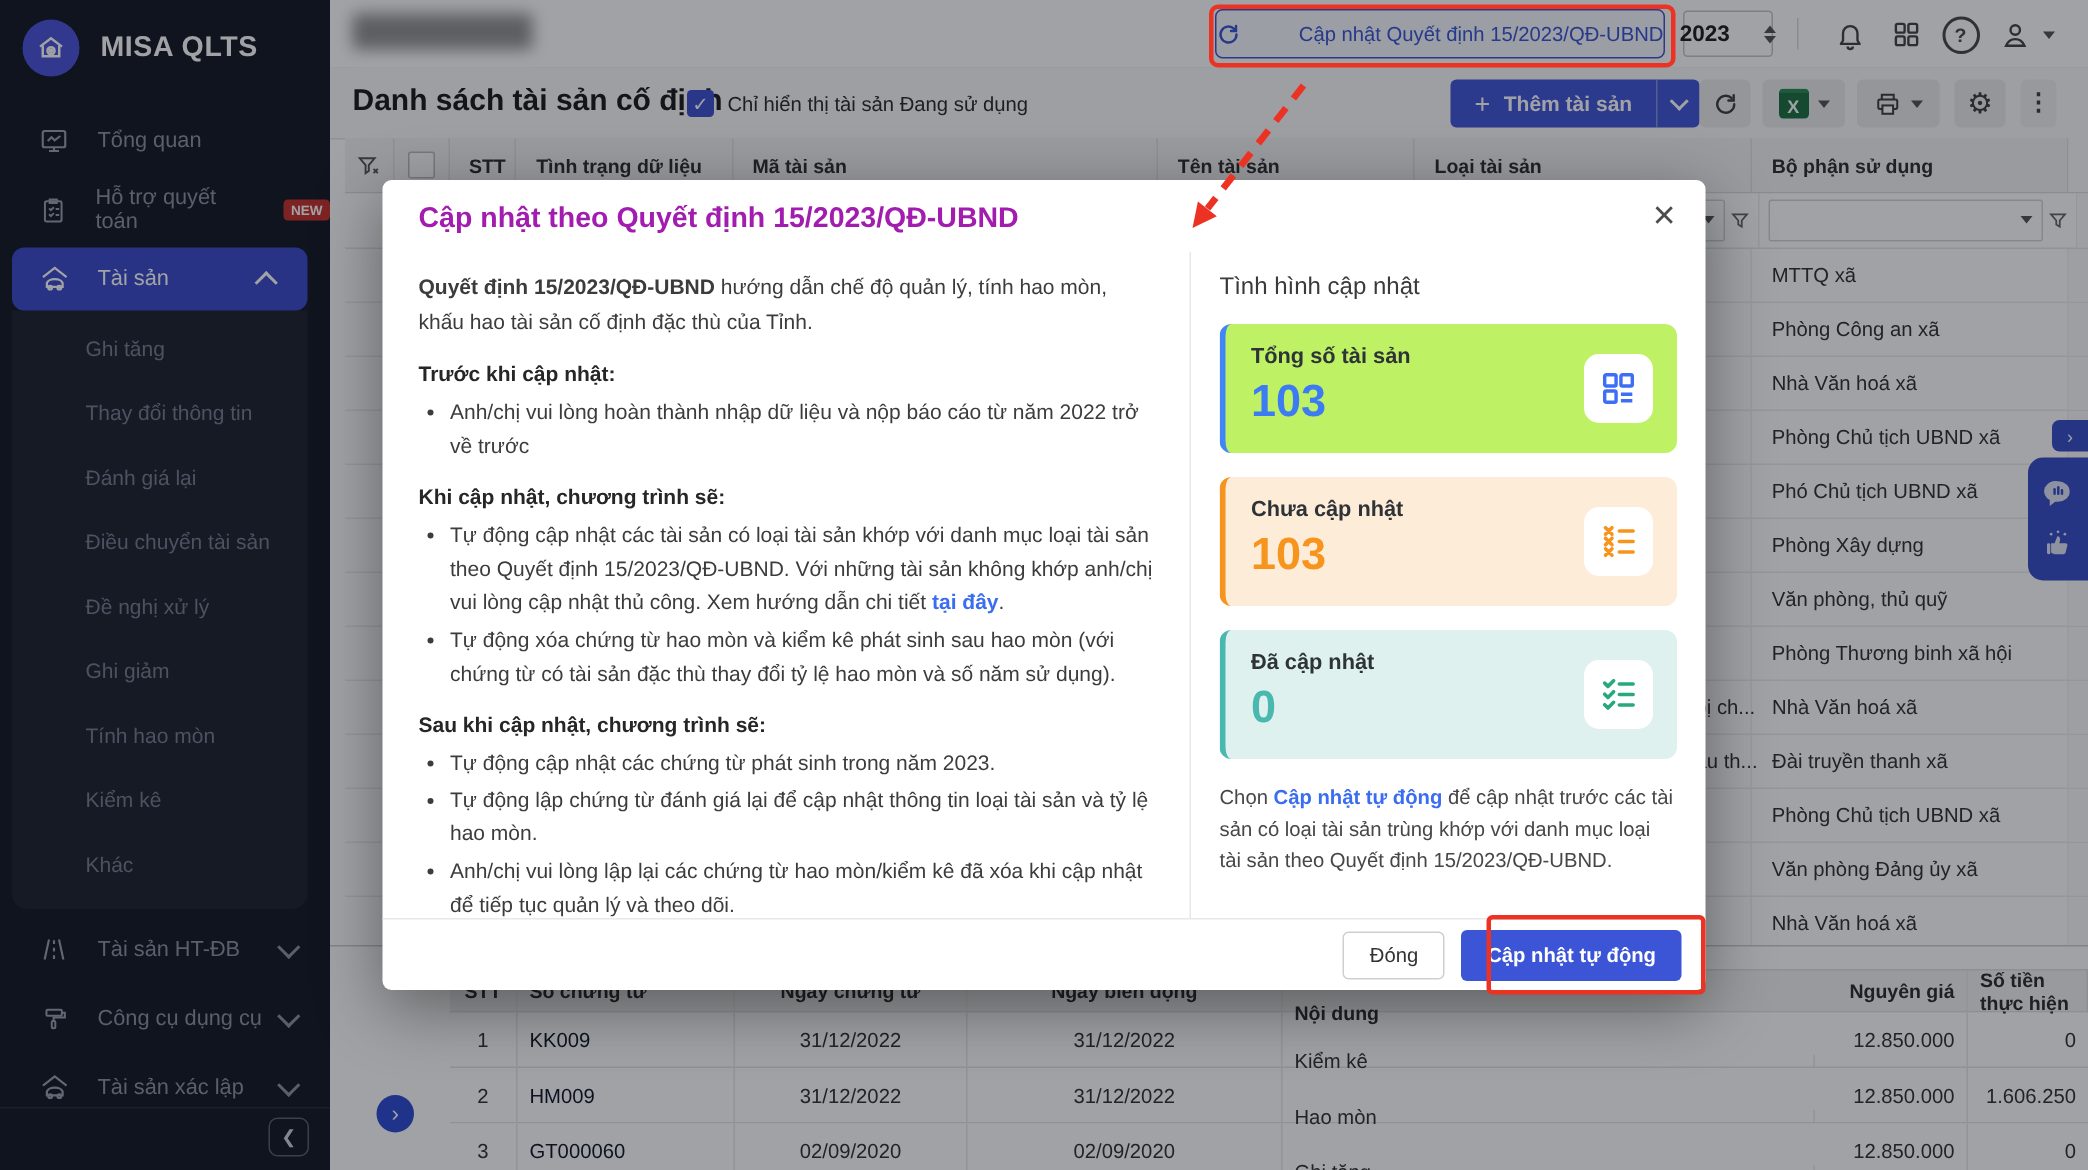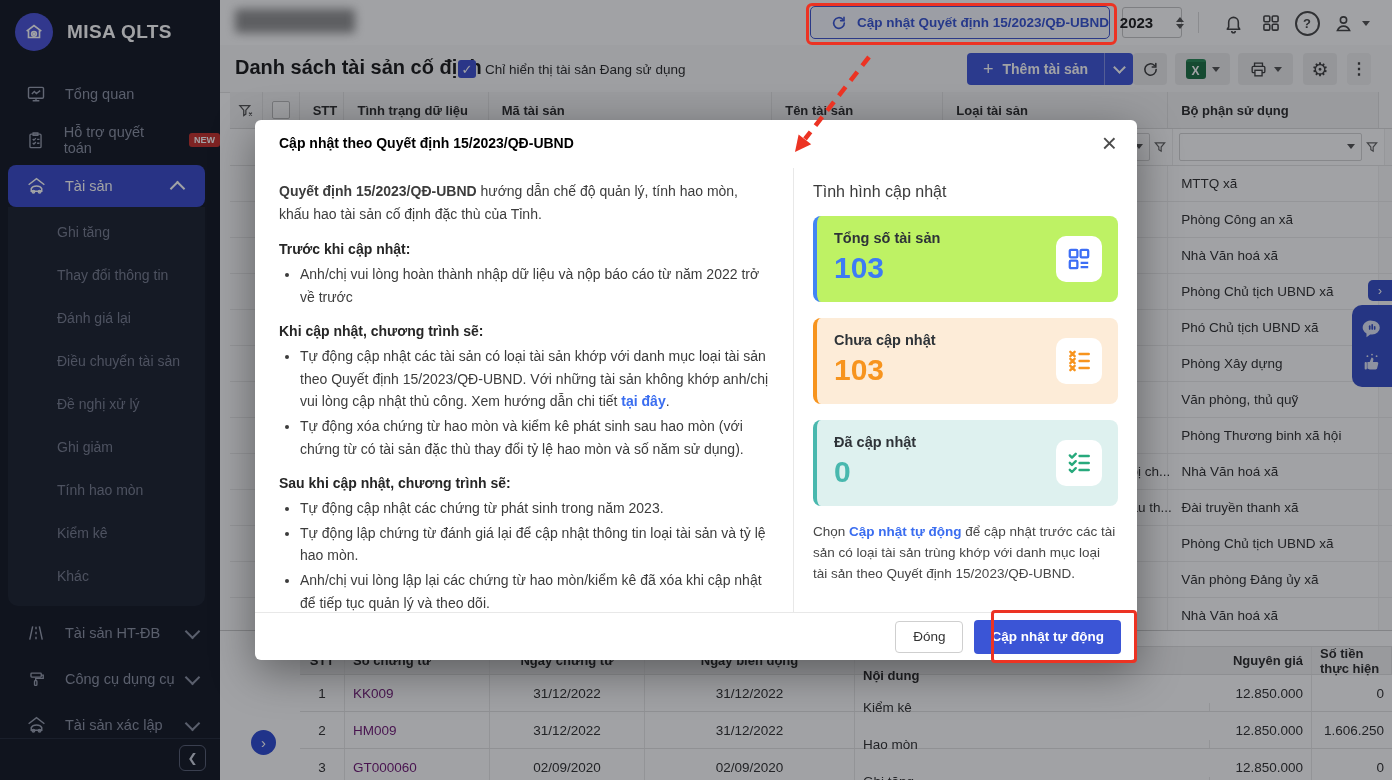--- a/index.html
+++ b/index.html
@@ -24,21 +24,21 @@
   .submenu-item{height:43px;line-height:43px;padding-left:49px;color:#787e90;font-size:14px;cursor:pointer;}
   .side-foot{position:absolute;left:0;right:0;bottom:0;height:41px;border-top:1px solid #262c3a;}
   .collapse-btn{position:absolute;right:14px;bottom:9px;width:25px;height:24px;border:1px solid #596074;border-radius:6px;
                 color:#cdd2dd;font-size:12px;display:flex;align-items:center;justify-content:center;cursor:pointer;}
 
   
   .main{position:absolute;left:220px;top:0;width:1172px;height:780px;background:#fff;z-index:1;}
   .topbar{position:absolute;left:0;top:0;right:0;height:45px;background:#fff;border-bottom:1px solid #e2e2e2;}
   .redact{position:absolute;left:15px;top:9px;width:120px;height:24px;background:#6f6f6f;filter:blur(5px);opacity:.75;border-radius:3px;}
   .update-btn{position:absolute;left:590px;top:6px;width:298px;height:31px;border:1.5px solid #4156cf;border-radius:5px;
-              background:#f7f9ff;color:#3a56d4;font-weight:bold;font-size:13.5px;display:flex;align-items:center;justify-content:flex-end;gap:10px;cursor:pointer;}
+              background:#f7f9ff;color:#3a56d4;font-weight:normal;font-size:13.5px;display:flex;align-items:center;justify-content:space-between;gap:10px;cursor:pointer;}
   .year-select{position:absolute;left:902px;top:7px;width:58px;height:29px;border:1px solid #c7c7c7;border-radius:3px;background:#fff;
                display:flex;align-items:center;justify-content:center;gap:23px;font-size:15px;font-weight:bold;color:#202020;cursor:pointer;}
   .spin{display:flex;flex-direction:column;gap:2px;}
   .car-up{width:0;height:0;border-left:4px solid transparent;border-right:4px solid transparent;border-bottom:5px solid #555;}
   .car-dn{width:0;height:0;border-left:4px solid transparent;border-right:4px solid transparent;border-top:5px solid #555;}
   .tb-div{position:absolute;left:978px;top:12px;width:1px;height:21px;background:#dcdcdc;}
   .tb-ic{position:absolute;top:10px;width:26px;height:26px;display:flex;align-items:center;justify-content:center;cursor:pointer;}
   .circle-q{width:21px;height:21px;border:2px solid #4a4a4a;border-radius:50%;color:#4a4a4a;font-size:13px;font-weight:bold;
             display:flex;align-items:center;justify-content:center;}
   .caret-dn{width:0;height:0;border-left:4px solid transparent;border-right:4px solid transparent;border-top:5px solid #555;}
@@ -86,37 +86,37 @@
   .vhead{display:flex;height:29px;background:#f3f3f3;border:1px solid #e0e0e0;border-left:none;font-size:13px;font-weight:bold;color:#2e2e2e;box-sizing:border-box;}
   .vhead>div,.vrow>div{display:flex;align-items:center;padding:0 8px;box-sizing:border-box;border-right:1px solid #e8e8e8;}
   .vrow{display:flex;height:36px;border-bottom:1px solid #e4e4e4;font-size:13.5px;color:#333;background:#fff;}
   .v-stt{width:45px;justify-content:center;}
   .v-so{width:145px;}
   .v-nct{width:155px;justify-content:center;}
   .v-nbd{width:210px;justify-content:center;}
   .v-nd{width:355px;margin-top:28px;}
   .v-ng{width:102px;justify-content:flex-end;}
   .v-st{flex:1;justify-content:flex-end;border-right:none !important;}
-  .vlink{color:#701a75;cursor:pointer;text-align:right;}
+  .vlink{color:#0f172a;cursor:pointer;text-align:right;}
   .expander{position:absolute;left:31px;top:99px;width:25px;height:25px;border-radius:50%;background:#2f4cd3;color:#fff;
             display:flex;align-items:center;justify-content:center;font-size:15px;cursor:pointer;}
 
   
   .widget-tab{position:absolute;right:0;top:280px;width:24px;height:21px;background:#3850c8;border-radius:5px 0 0 5px;
               color:#fff;font-size:12px;display:flex;align-items:center;justify-content:center;cursor:pointer;z-index:2;}
   .widget{position:absolute;right:0;top:305px;width:40px;height:82px;background:#3850c8;border-radius:10px 0 0 10px;z-index:2;
           display:flex;flex-direction:column;align-items:center;justify-content:center;gap:12px;}
 
   
   .overlay{position:absolute;inset:0;background:rgba(8,10,18,.38);z-index:40;}
 
   
   .modal{position:absolute;left:255px;top:120px;width:882px;height:540px;background:#fff;border-radius:6px;z-index:50;
          box-shadow:0 12px 44px rgba(0,0,0,.4);}
-  .m-title{position:absolute;left:24px;top:15px;font-size:14px;font-weight:bold;color:#000000;}
+  .m-title{position:absolute;left:24px;top:15px;font-size:19px;font-weight:bold;color:#a21caf;}
   .m-close{position:absolute;right:20px;top:10px;font-size:26px;color:#4c4c4c;cursor:pointer;line-height:1;}
   .m-body{position:absolute;left:0;right:0;top:48px;bottom:48px;display:flex;}
   .m-left{width:538px;box-sizing:border-box;padding:12px 24px 0 24px;font-size:14px;color:#3c3c3c;line-height:1.62;}
   .m-left p{margin:0 0 13px 0;}
   .m-left h4{margin:0 0 2px 0;font-size:14px;color:#262626;}
   .m-left ul{margin:0 0 12px 0;padding-left:21px;}
   .m-left li{margin-bottom:2px;}
   .inline-link{color:#3a6df0;font-weight:bold;cursor:pointer;}
   .m-right{flex:1;border-left:1px solid #e8e8e8;box-sizing:border-box;padding:15px 19px 0 19px;}
   .s-head{font-size:16px;color:#3a3a3a;margin-bottom:15px;}

